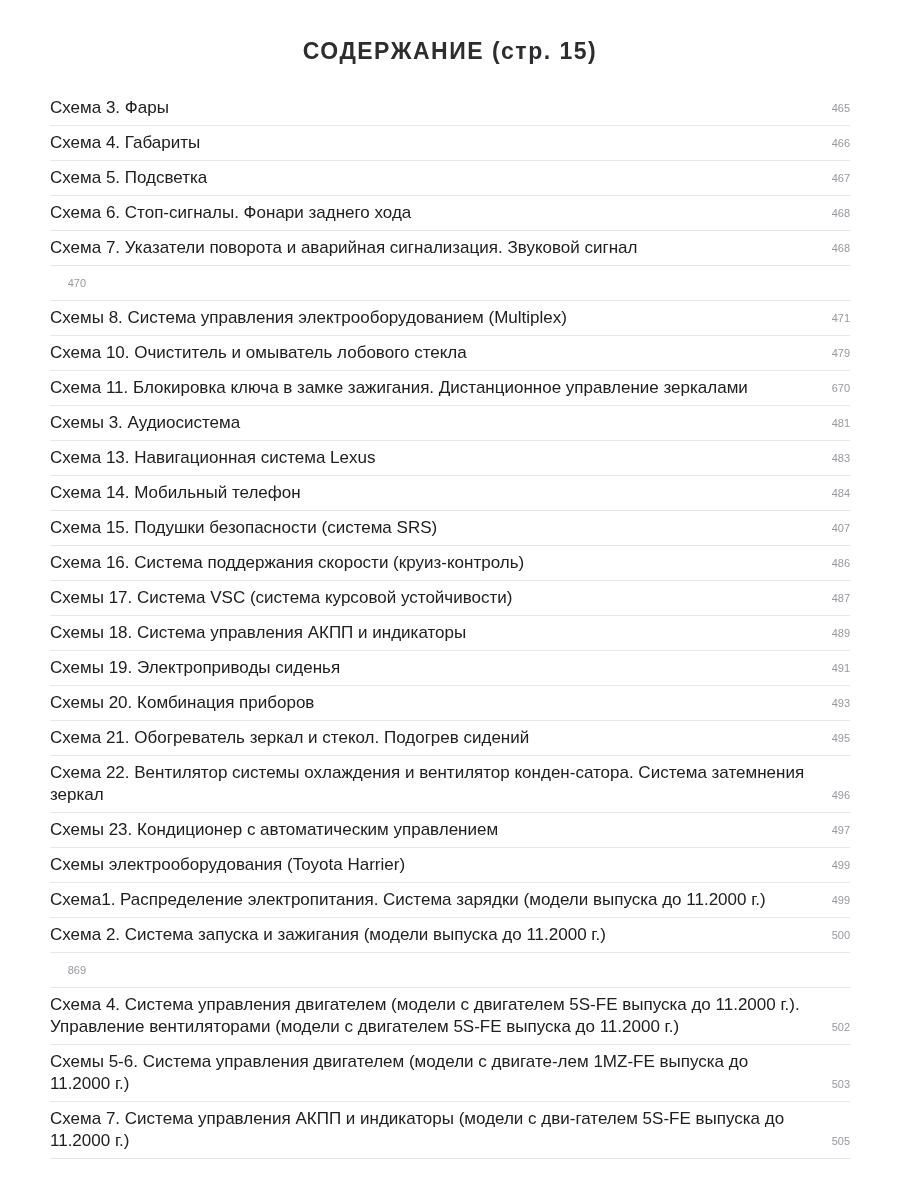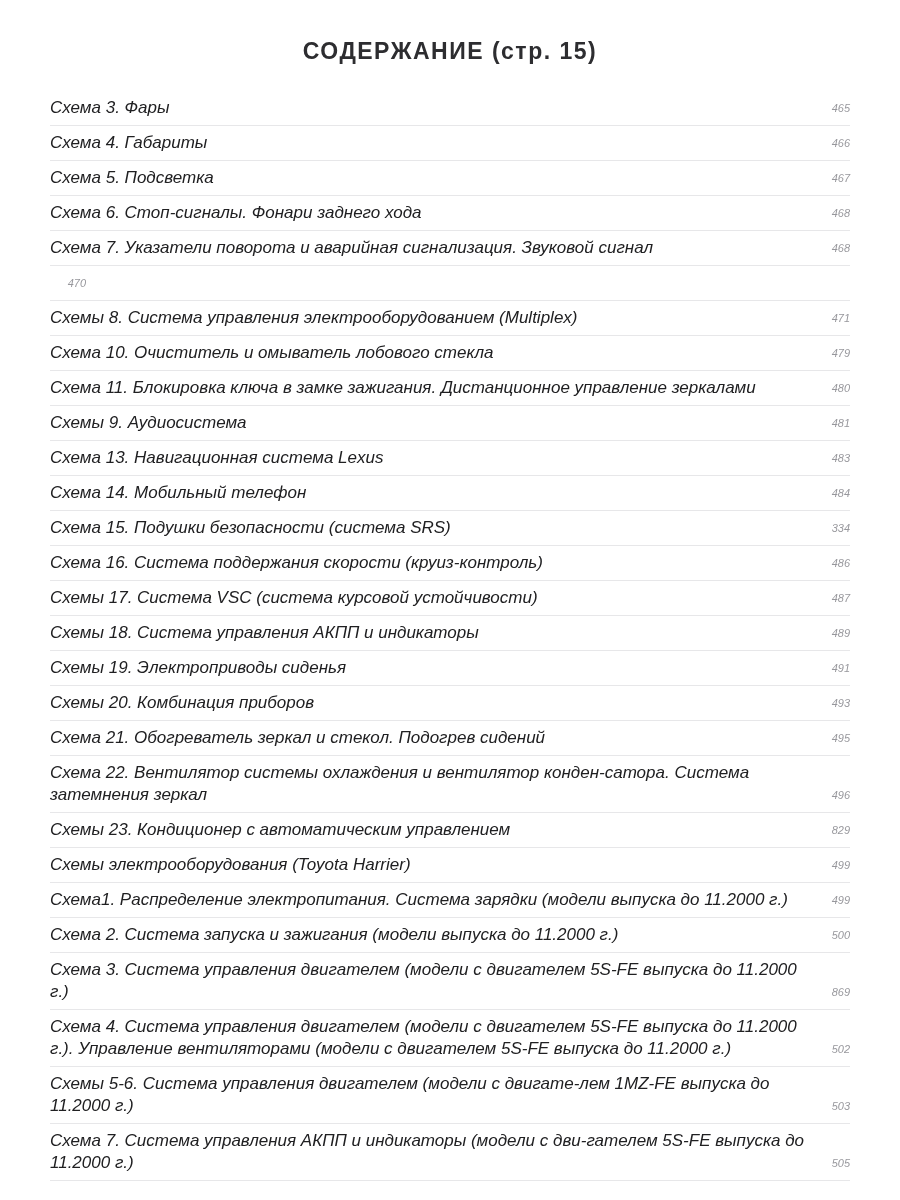--- a/index.html
+++ b/index.html
@@ -36,21 +36,20 @@
   .toc-list{
     width:100%;
   }
   .toc-row{
     display:flex;
     justify-content:space-between;
     align-items:flex-end;
     padding:6px 0;
     border-bottom:1px solid var(--divider-color);
     cursor:pointer;
-    font-style:italic;
   }
   .toc-label{
     flex:1 1 auto;
     padding-right:8px;
     font-size:17px;
     line-height:22px;
     color:var(--label-color);
   }
   .toc-page{
     flex:0 0 auto;
@@ -103,41 +102,41 @@
     <span class="toc-page">471</span>
   </div>
 
   <div class="toc-row">
     <span class="toc-label">Схема 10. Очиститель и омыватель лобового стекла</span>
     <span class="toc-page">479</span>
   </div>
 
   <div class="toc-row">
     <span class="toc-label">Схема 11. Блокировка ключа в замке зажигания. Дистанционное управление зеркалами</span>
-    <span class="toc-page">480</span>
-  </div>
-
-  <div class="toc-row">
-    <span class="toc-label">Схемы 9. Аудиосистема</span>
+    <span class="toc-page">670</span>
+  </div>
+
+  <div class="toc-row">
+    <span class="toc-label">Схемы 3. Аудиосистема</span>
     <span class="toc-page">481</span>
   </div>
 
   <div class="toc-row">
     <span class="toc-label">Схема 13. Навигационная система Lexus</span>
     <span class="toc-page">483</span>
   </div>
 
   <div class="toc-row">
     <span class="toc-label">Схема 14. Мобильный телефон</span>
     <span class="toc-page">484</span>
   </div>
 
   <div class="toc-row">
     <span class="toc-label">Схема 15. Подушки безопасности (система SRS)</span>
-    <span class="toc-page">334</span>
+    <span class="toc-page">407</span>
   </div>
 
   <div class="toc-row">
     <span class="toc-label">Схема 16. Система поддержания скорости (круиз-контроль)</span>
     <span class="toc-page">486</span>
   </div>
 
   <div class="toc-row">
     <span class="toc-label">Схемы 17. Система VSC (система курсовой устойчивости)</span>
     <span class="toc-page">487</span>
@@ -163,40 +162,39 @@
     <span class="toc-page">495</span>
   </div>
 
   <div class="toc-row">
     <span class="toc-label">Схема 22. Вентилятор системы охлаждения и вентилятор конден-сатора. Система затемнения зеркал</span>
     <span class="toc-page">496</span>
   </div>
 
   <div class="toc-row">
     <span class="toc-label">Схемы 23. Кондиционер с автоматическим управлением</span>
-    <span class="toc-page">829</span>
+    <span class="toc-page">497</span>
   </div>
 
   <div class="toc-row">
     <span class="toc-label">Схемы электрооборудования (Toyota Harrier)</span>
     <span class="toc-page">499</span>
   </div>
 
   <div class="toc-row">
     <span class="toc-label">Схема1. Распределение электропитания. Система зарядки (модели выпуска до 11.2000 г.)</span>
     <span class="toc-page">499</span>
   </div>
 
   <div class="toc-row">
     <span class="toc-label">Схема 2. Система запуска и зажигания (модели выпуска до 11.2000 г.)</span>
     <span class="toc-page">500</span>
   </div>
 
   <div class="toc-row">
-    <span class="toc-label">Схема 3. Система управления двигателем (модели с двигателем 5S-FE выпуска до 11.2000 г.)</span>
     <span class="toc-page">869</span>
   </div>
 
   <div class="toc-row">
     <span class="toc-label">Схема 4. Система управления двигателем (модели с двигателем 5S-FE выпуска до 11.2000 г.). Управление вентиляторами (модели с двигателем 5S-FE выпуска до 11.2000 г.)</span>
     <span class="toc-page">502</span>
   </div>
 
   <div class="toc-row">
     <span class="toc-label">Схемы 5-6. Система управления двигателем (модели с двигате-лем 1MZ-FE выпуска до 11.2000 г.)</span>

